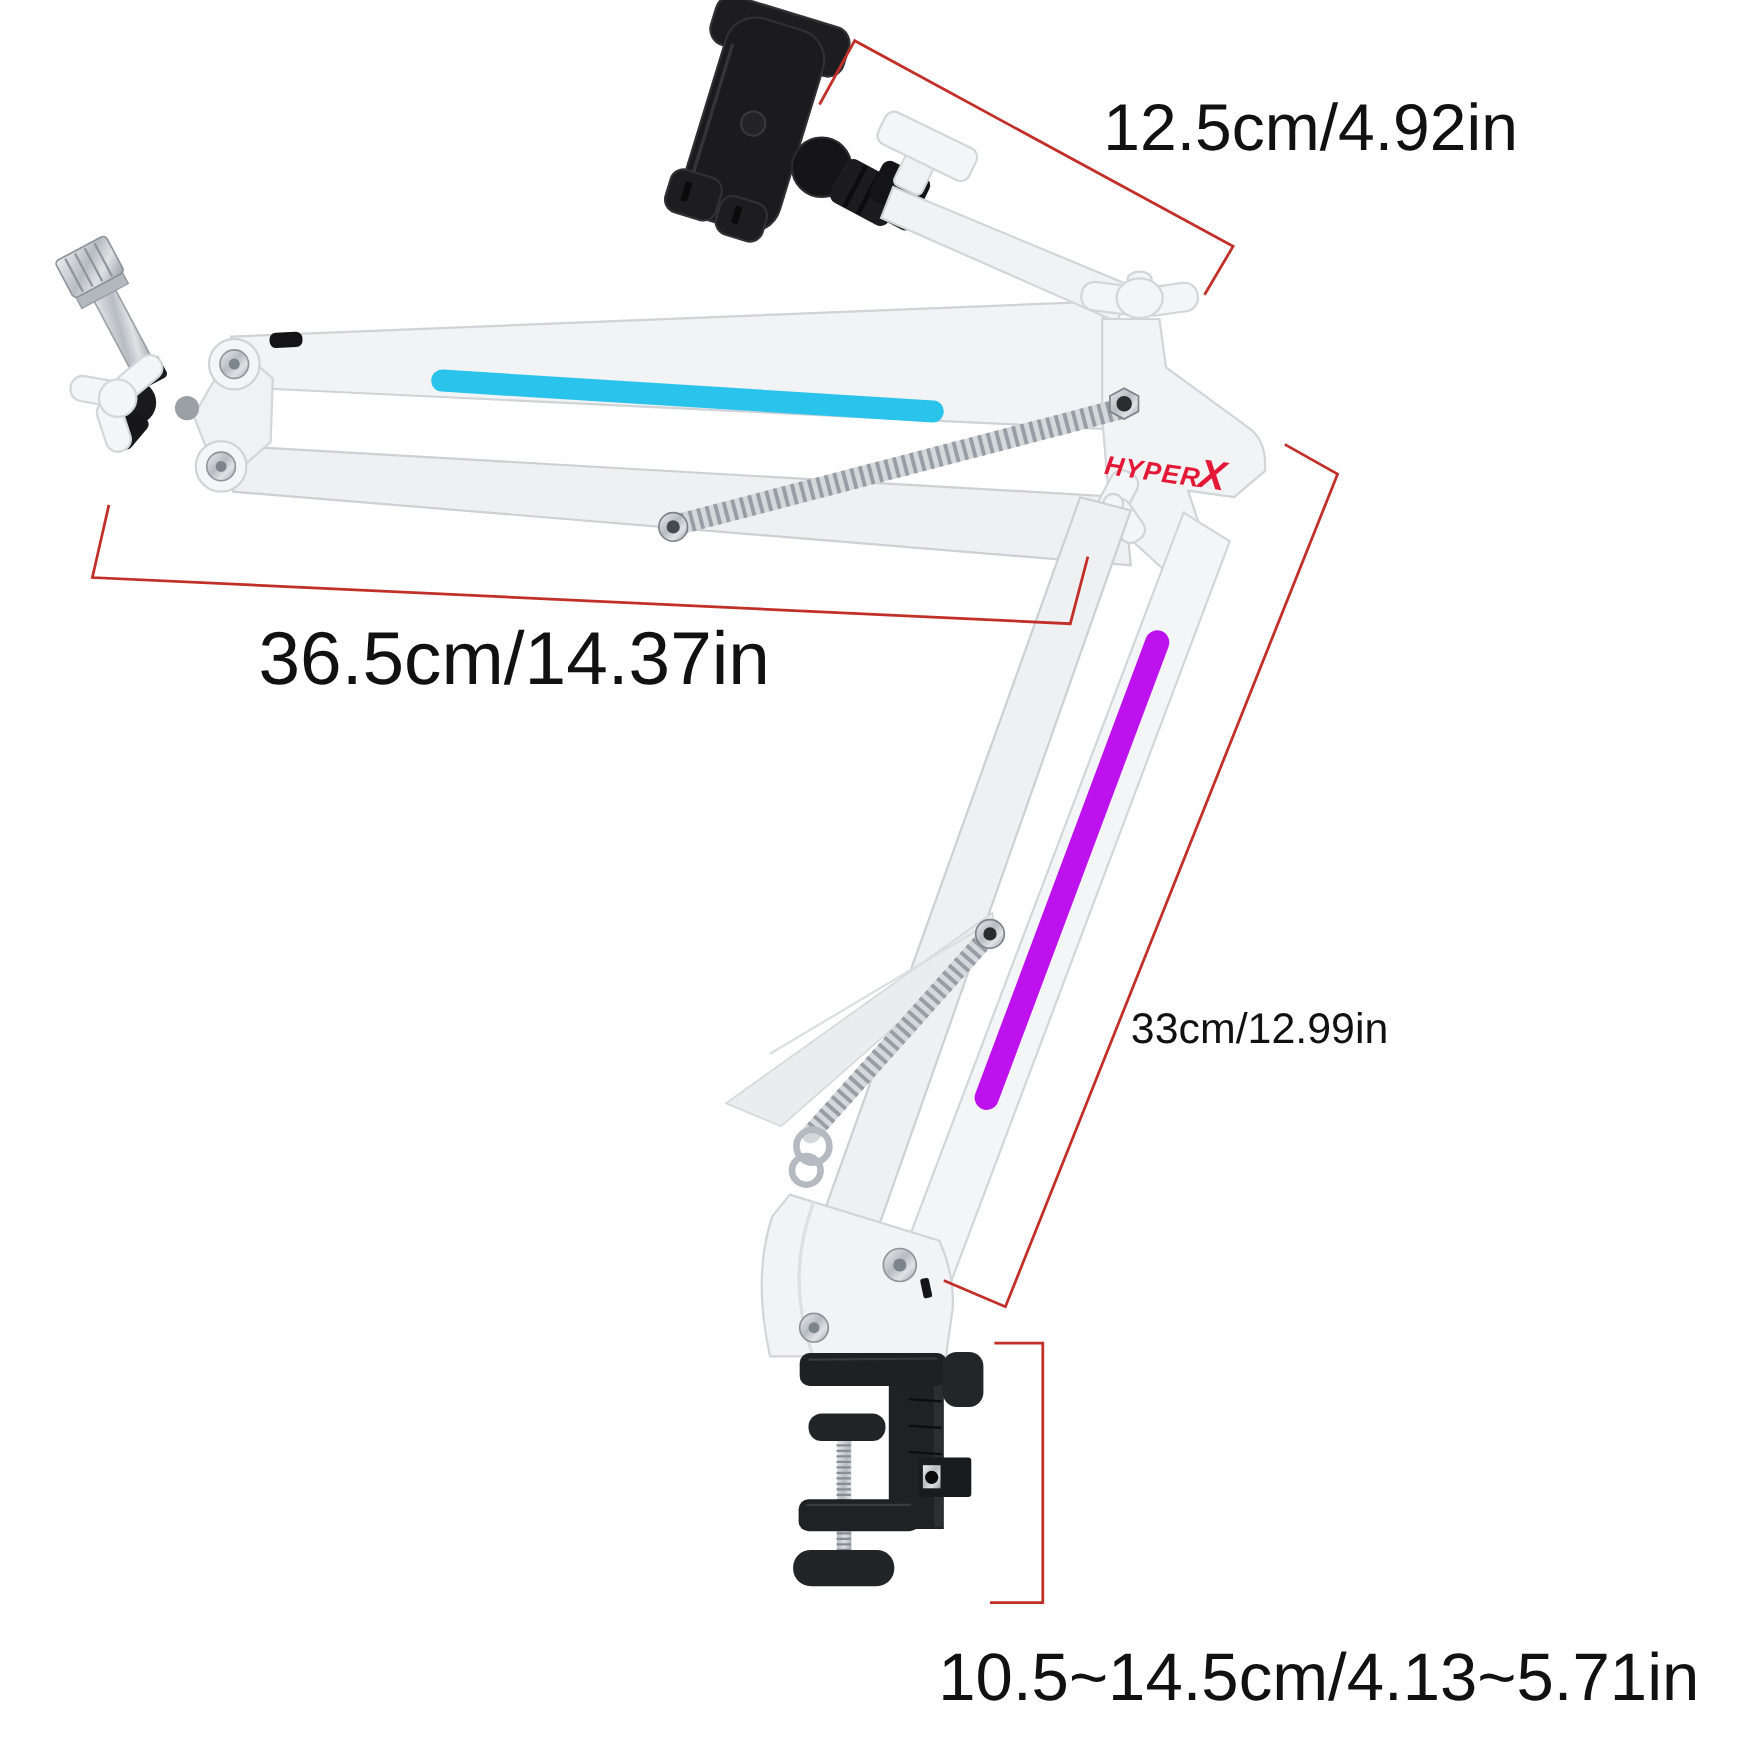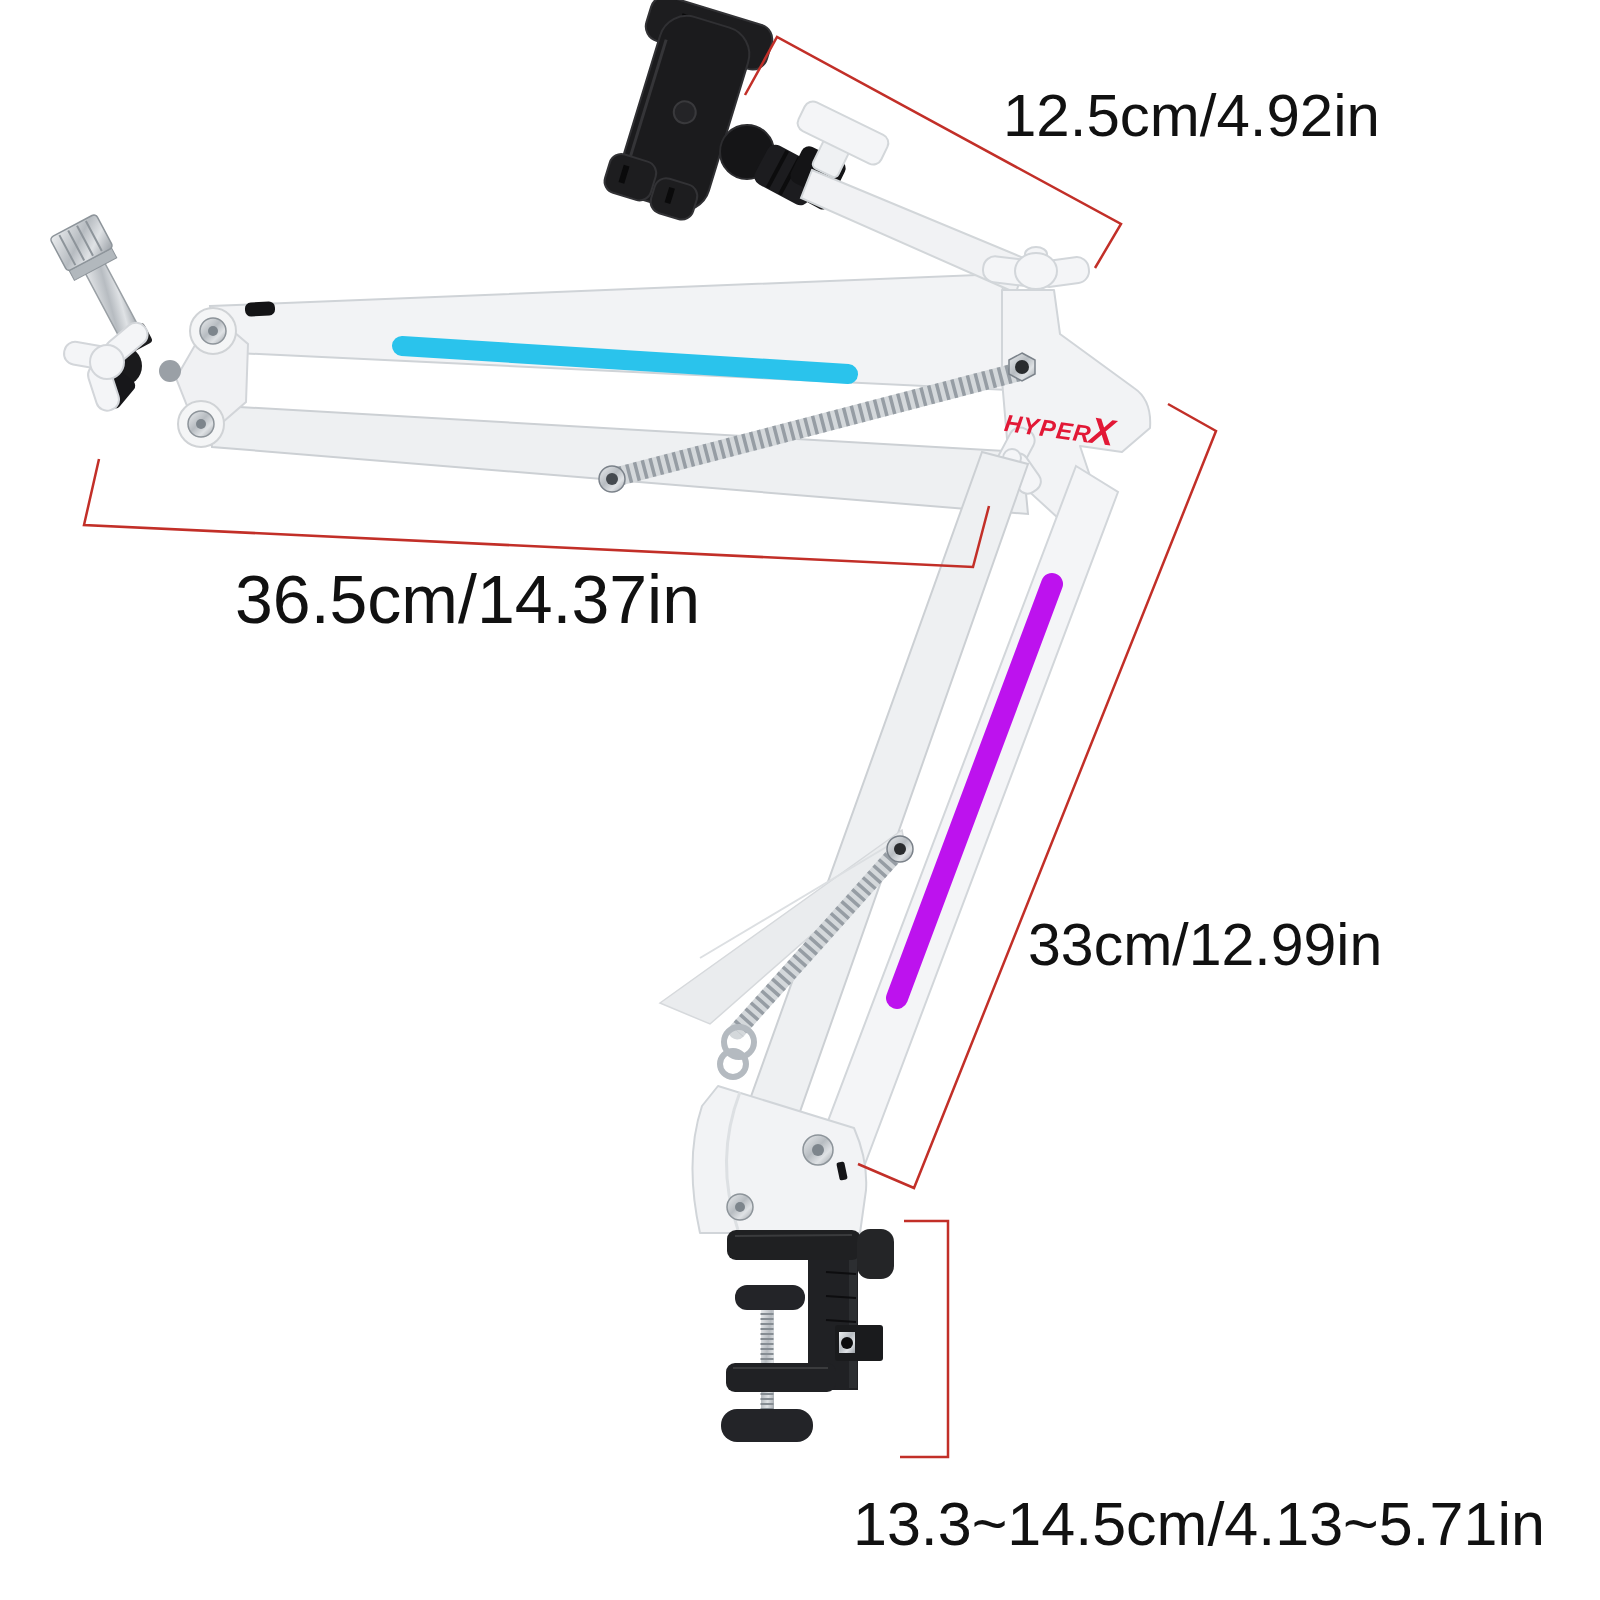--- a/index.html
+++ b/index.html
@@ -3,21 +3,21 @@
 <meta charset="utf-8">
 <style>
   html,body{margin:0;padding:0;background:#fff;}
   .canvas{position:relative;width:1600px;height:1600px;background:#fff;overflow:hidden;
           font-family:"Liberation Sans", sans-serif;}
   .canvas svg{position:absolute;left:0;top:0;}
   .dim-label{position:absolute;color:var(--text-color,#111);line-height:1;white-space:nowrap;
              font-family:Liberation Sans, sans-serif;font-weight:400;}
   #lbl-holder{left:1003px;top:86px;font-size:60px;}
   #lbl-upper{left:235px;top:565px;font-size:68px;}
-  #lbl-lower{left:1028px;top:916px;font-size:59px;}
+  #lbl-lower{left:1028px;top:916px;font-size:39px;}
   #lbl-clamp{left:853px;top:1494px;font-size:61px;}
   .dim-line{fill:none;stroke:var(--line-color,#C22F28);stroke-width:2.5px;stroke-linejoin:miter;}
   .led-cyan{stroke:var(--led1,#2AC3EC);}
   .led-magenta{stroke:var(--led2,#BD12EE);}
   .logo{position:absolute;left:1008px;top:398px;transform:rotate(8deg);transform-origin:left top;
         color:var(--logo-color,#E21836);display:flex;align-items:baseline;font-style:italic;font-weight:bold;}
   .logo .p1{font-size:24px;letter-spacing:1px;}
   .logo .p2{font-size:37px;margin-left:-2px;}
 </style>
 </head>
@@ -206,20 +206,20 @@
     <polyline class="dim-line" points="745,95 777,37 1121,224 1095,268"></polyline>
     <polyline class="dim-line" points="99,459 84,525 973,567 989,506"></polyline>
     <polyline class="dim-line" points="1168,404 1216,431 914,1188 858,1164"></polyline>
     <polyline class="dim-line" points="904,1221 948,1221 948,1457 900,1457"></polyline>
   </g>
 </svg>
 
 <div class="dim-label" id="lbl-holder">12.5cm/4.92in</div>
 <div class="dim-label" id="lbl-upper">36.5cm/14.37in</div>
 <div class="dim-label" id="lbl-lower">33cm/12.99in</div>
-<div class="dim-label" id="lbl-clamp">13.3~14.5cm/4.13~5.71in</div>
+<div class="dim-label" id="lbl-clamp">10.5~14.5cm/4.13~5.71in</div>
 
 <div class="logo">
   <span class="p1">HYPER</span>
   <span class="p2">X</span>
 </div>
 
 </div>
 
 </body></html>

